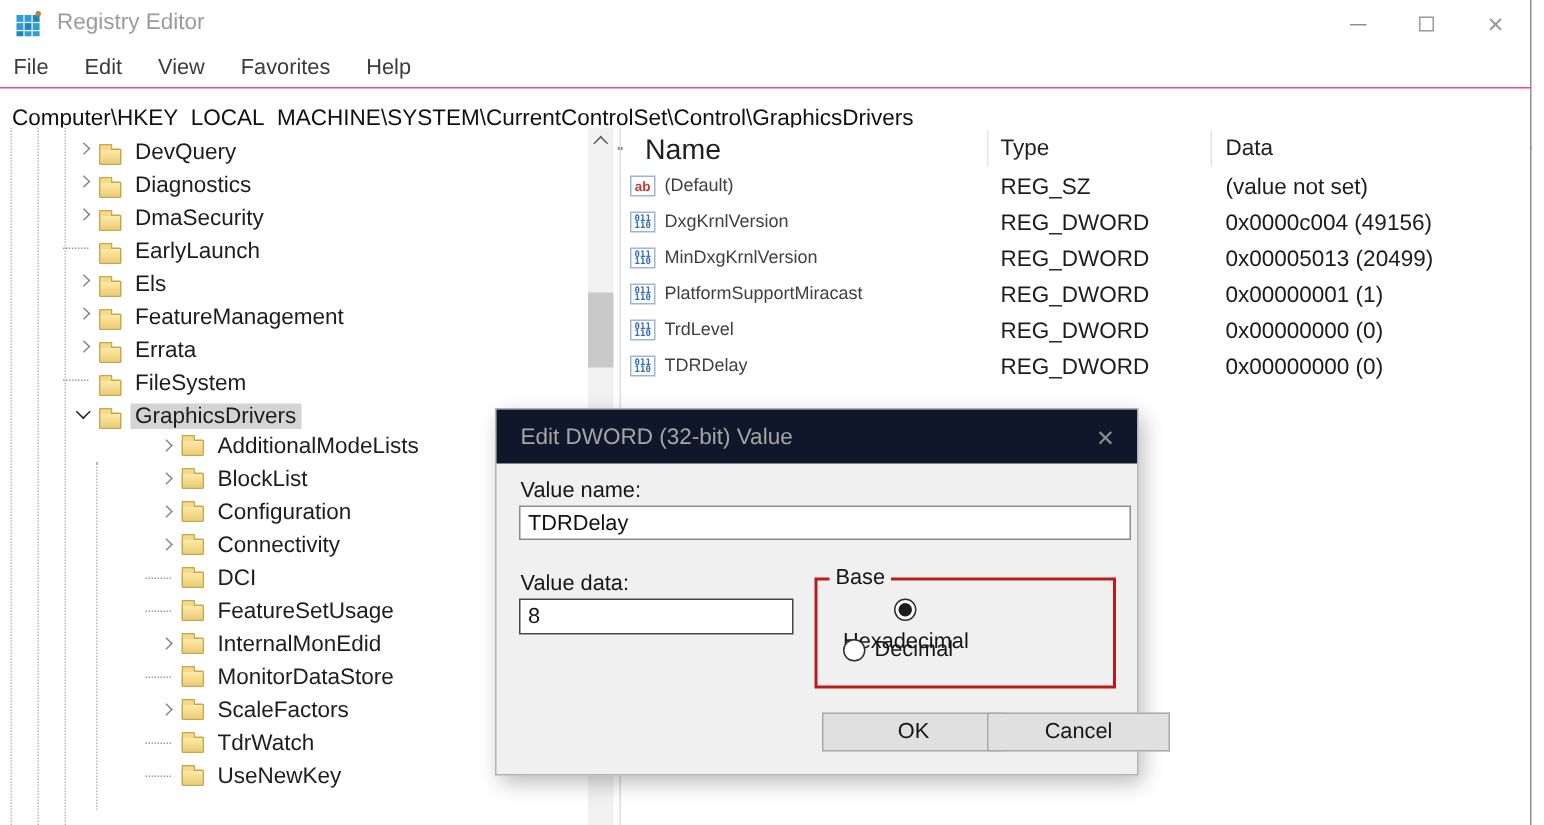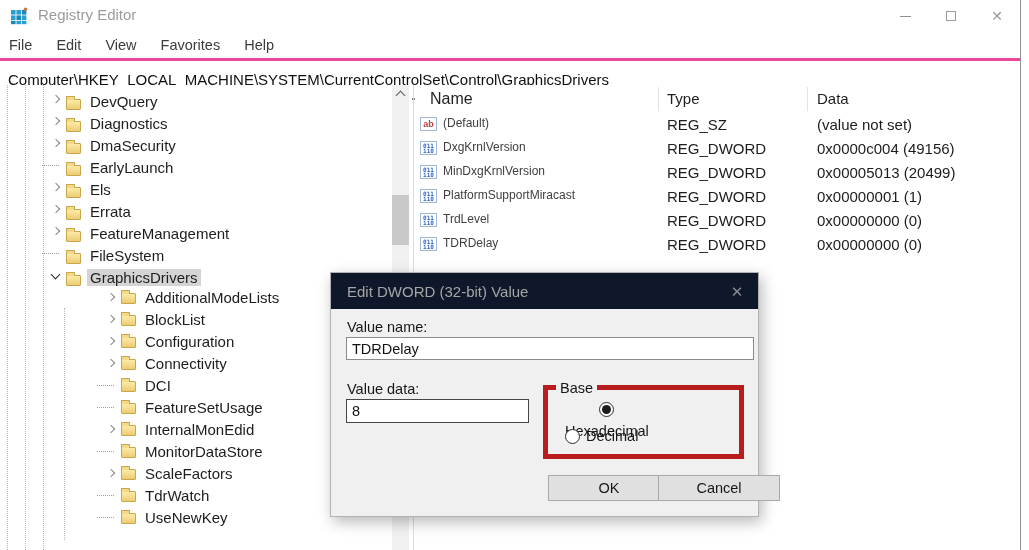--- a/index.html
+++ b/index.html
@@ -17,21 +17,21 @@
   .glyph-max { width:10px; height:10px; border:1px solid #9a9a9a; }
   .glyph-close { font-size:14px; color:#9a9a9a; line-height:14px; }
 
   
   .menubar { position:absolute; left:0; top:32px; width:1029px; height:26px; background:#fff;
     display:flex; align-items:center; padding-left:9px; gap:24px; }
   .menu-item { font-size:14.5px; color:#3c3c3c; }
 
   
   .addressbar { position:absolute; left:0; top:58px; width:1021px; height:42px; background:#fff;
-    border-top:3px solid #ec4899; border-bottom:2px solid #7d7d7d;
+    border-top:1px solid #ec4899; border-bottom:2px solid #7d7d7d;
     display:flex; align-items:center; padding-left:8px; }
   .address-text { font-size:15px; color:#101010; white-space:nowrap; }
 
   
   .win-right-border { position:absolute; left:1020px; top:0; width:1px; height:550px; background:#8f8f8f; }
 
   
   .tree { position:absolute; left:0; top:85px; width:412px; height:465px; background:#fff; overflow:hidden; }
   .vline { position:absolute; top:0; height:465px; width:0; border-left:1px dotted #b8b8b8; }
   .vline.l1 { left:7px; } .vline.l2 { left:25px; } .vline.l3 { left:43px; }
@@ -60,21 +60,21 @@
   .scroll-up::after { content:""; position:absolute; left:5px; top:7px; width:6px; height:6px;
     border-left:1.5px solid #5d5d5d; border-top:1.5px solid #5d5d5d; transform:rotate(45deg); }
   .scroll-thumb { position:absolute; left:0; top:110px; width:17px; height:50px; background:#c9c9c9; }
 
   
   .splitter { position:absolute; left:413px; top:85px; width:1px; height:465px; background:#dcdcdc; }
 
   
   .list { position:absolute; left:415px; top:85px; width:605px; height:465px; background:#fff; }
   .lheader { position:absolute; left:0; top:0; width:605px; height:28px; }
-  .hname { position:absolute; left:15px; top:5px; font-size:16px; color:#1f1f1f; }
+  .hname { position:absolute; left:15px; top:5px; font-size:19px; color:#1f1f1f; }
   .htype { position:absolute; left:252px; top:5px; font-size:15px; color:#1f1f1f; }
   .hdata { position:absolute; left:402px; top:5px; font-size:15px; color:#1f1f1f; }
   .hsep { position:absolute; top:2px; width:1px; height:24px; background:#e4e4e4; }
   .hsep.s1 { left:243px; } .hsep.s2 { left:392px; }
   .lrows { position:absolute; left:0; top:28px; width:605px; }
   .lrow { position:relative; height:24px; }
   .ricon { position:absolute; left:5px; top:4px; width:17px; height:14px; background:#fff;
     border:1px solid #9fb6d4; display:flex; align-items:center; justify-content:center; overflow:hidden; }
   .ricon.string::after { content:"ab"; font-size:9px; font-weight:bold; color:#c23b3b; line-height:10px; }
   .ricon.dword { flex-direction:column; }
@@ -95,21 +95,21 @@
   .dlg-close { position:absolute; right:10px; top:8px; width:22px; height:22px; display:flex;
     align-items:center; justify-content:center; font-size:15px; color:#8c8c8c; }
   .dlg-label { position:absolute; font-size:14.5px; color:#161616; }
   .lbl-vname { left:16px; top:46px; }
   .lbl-vdata { left:16px; top:108px; }
   .dlg-input { position:absolute; background:#fff; font-size:14.5px; color:#111;
     display:flex; align-items:center; padding-left:5px; }
   .inp-vname { left:15px; top:64px; width:408px; height:23px; border:1px solid #8b8b8b; }
   .inp-vdata { left:15px; top:126px; width:183px; height:24px; border:1px solid #454545; }
   .groupbox { position:absolute; left:212px; top:112px; width:201px; height:74px;
-    border:5px solid #b91c1c; }
+    border:2px solid #b91c1c; }
   .group-label { position:absolute; left:8px; top:-10px; background:#f0f0f0; padding:0 4px;
     font-size:14.5px; color:#161616; }
   .radio-row { position:absolute; left:17px; display:flex; align-items:center; gap:6px; }
   .rr1 { top:12px;flex-direction:column; } .rr2 { top:38px; }
   .radio { width:15px; height:15px; border-radius:50%; background:#fff; border:1px solid #2e2e2e;
     position:relative; flex:none; }
   .radio.on::after { content:""; position:absolute; inset:2px; border-radius:50%; background:#1c1c1c; }
   .radio-label { font-size:14.5px; color:#161616; }
   .dlg-btn { position:absolute; top:202px; width:122px; height:26px; background:#e0e0e0;
     border:1px solid #a9a9a9; display:flex; align-items:center; justify-content:center;
@@ -186,26 +186,26 @@
         <span class="tlabel">EarlyLaunch</span>
       </div>
     <div class="titem lvl0">
         <span class="chev col"></span>
         <span class="folder"></span>
         <span class="tlabel">Els</span>
       </div>
     <div class="titem lvl0">
         <span class="chev col"></span>
         <span class="folder"></span>
+        <span class="tlabel">FeatureManagement</span>
+      </div>
+    <div class="titem lvl0">
+        <span class="chev col"></span>
+        <span class="folder"></span>
         <span class="tlabel">Errata</span>
-      </div>
-    <div class="titem lvl0">
-        <span class="chev col"></span>
-        <span class="folder"></span>
-        <span class="tlabel">FeatureManagement</span>
       </div>
     <div class="titem lvl0">
         <span class="chev dash"></span>
         <span class="folder"></span>
         <span class="tlabel">FileSystem</span>
       </div>
     <div class="titem lvl0">
         <span class="chev exp"></span>
         <span class="folder"></span>
         <span class="tlabel sel">GraphicsDrivers</span>

